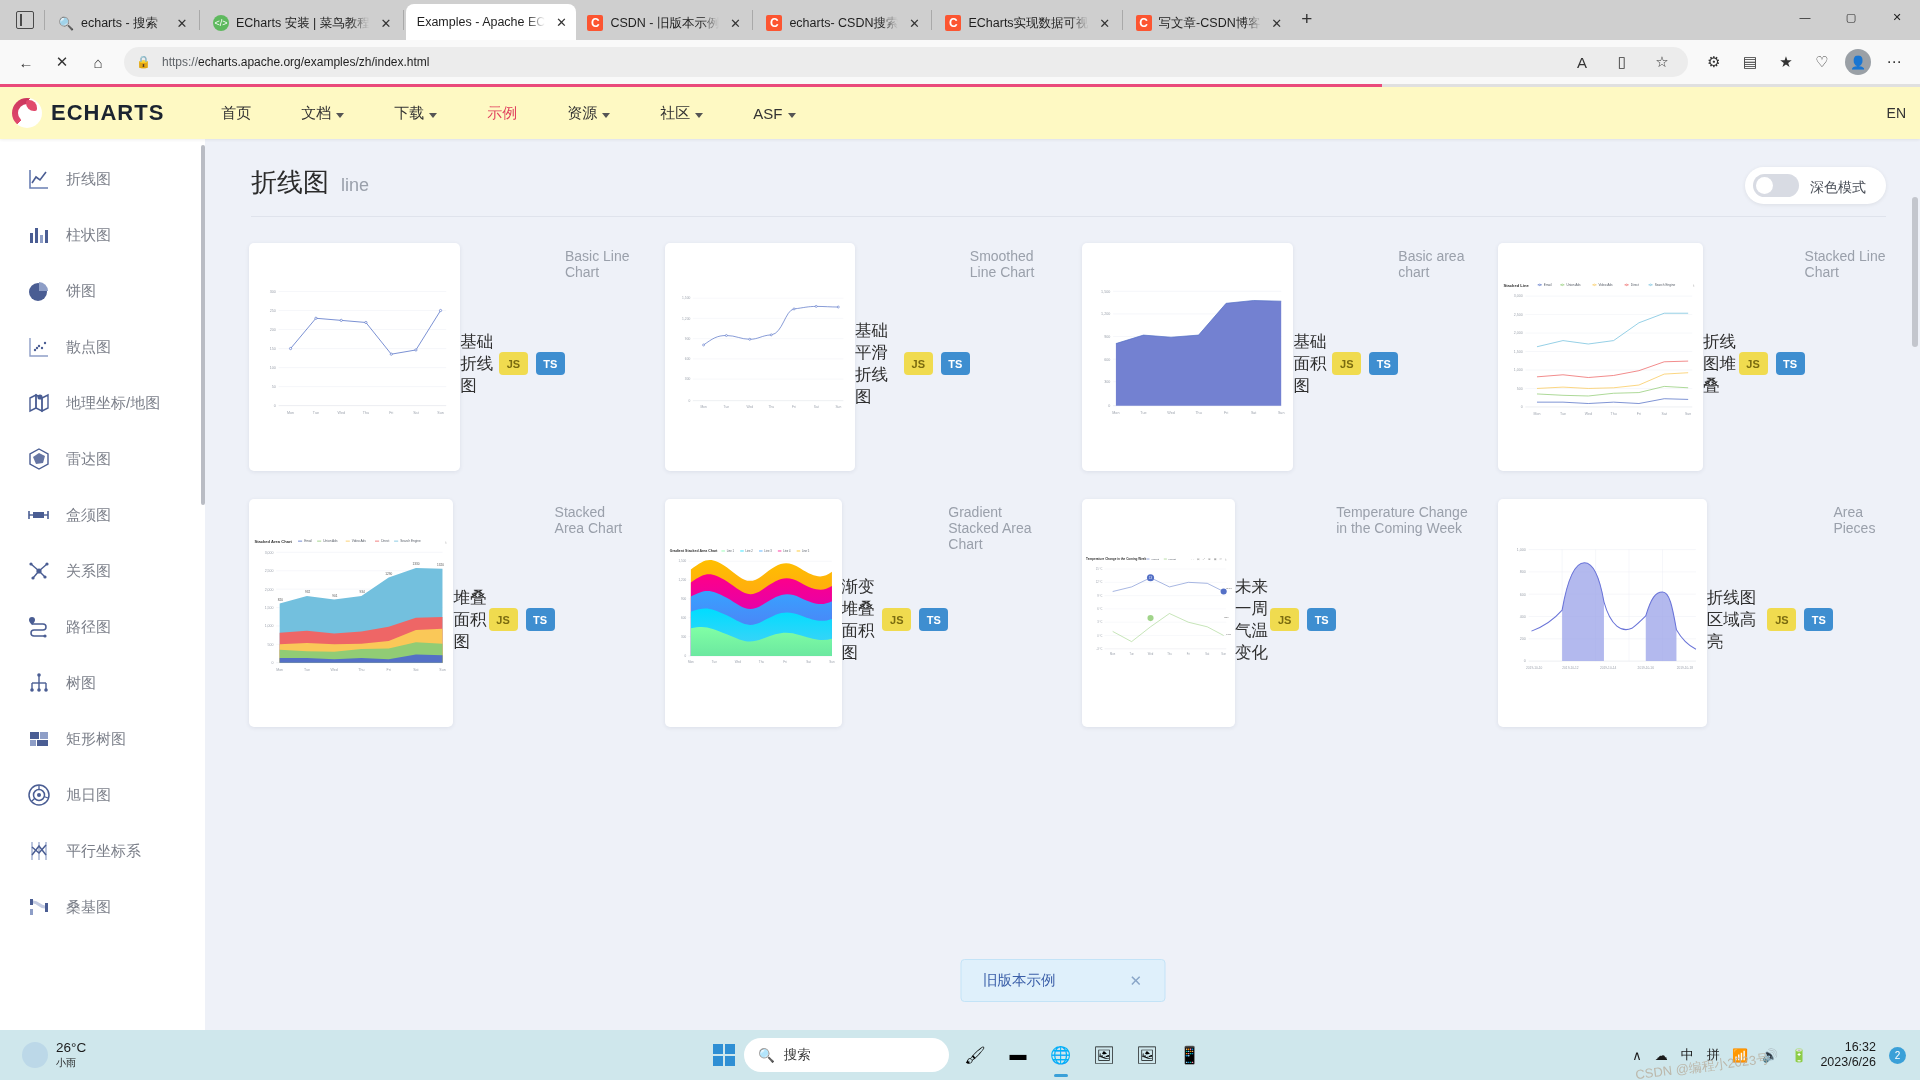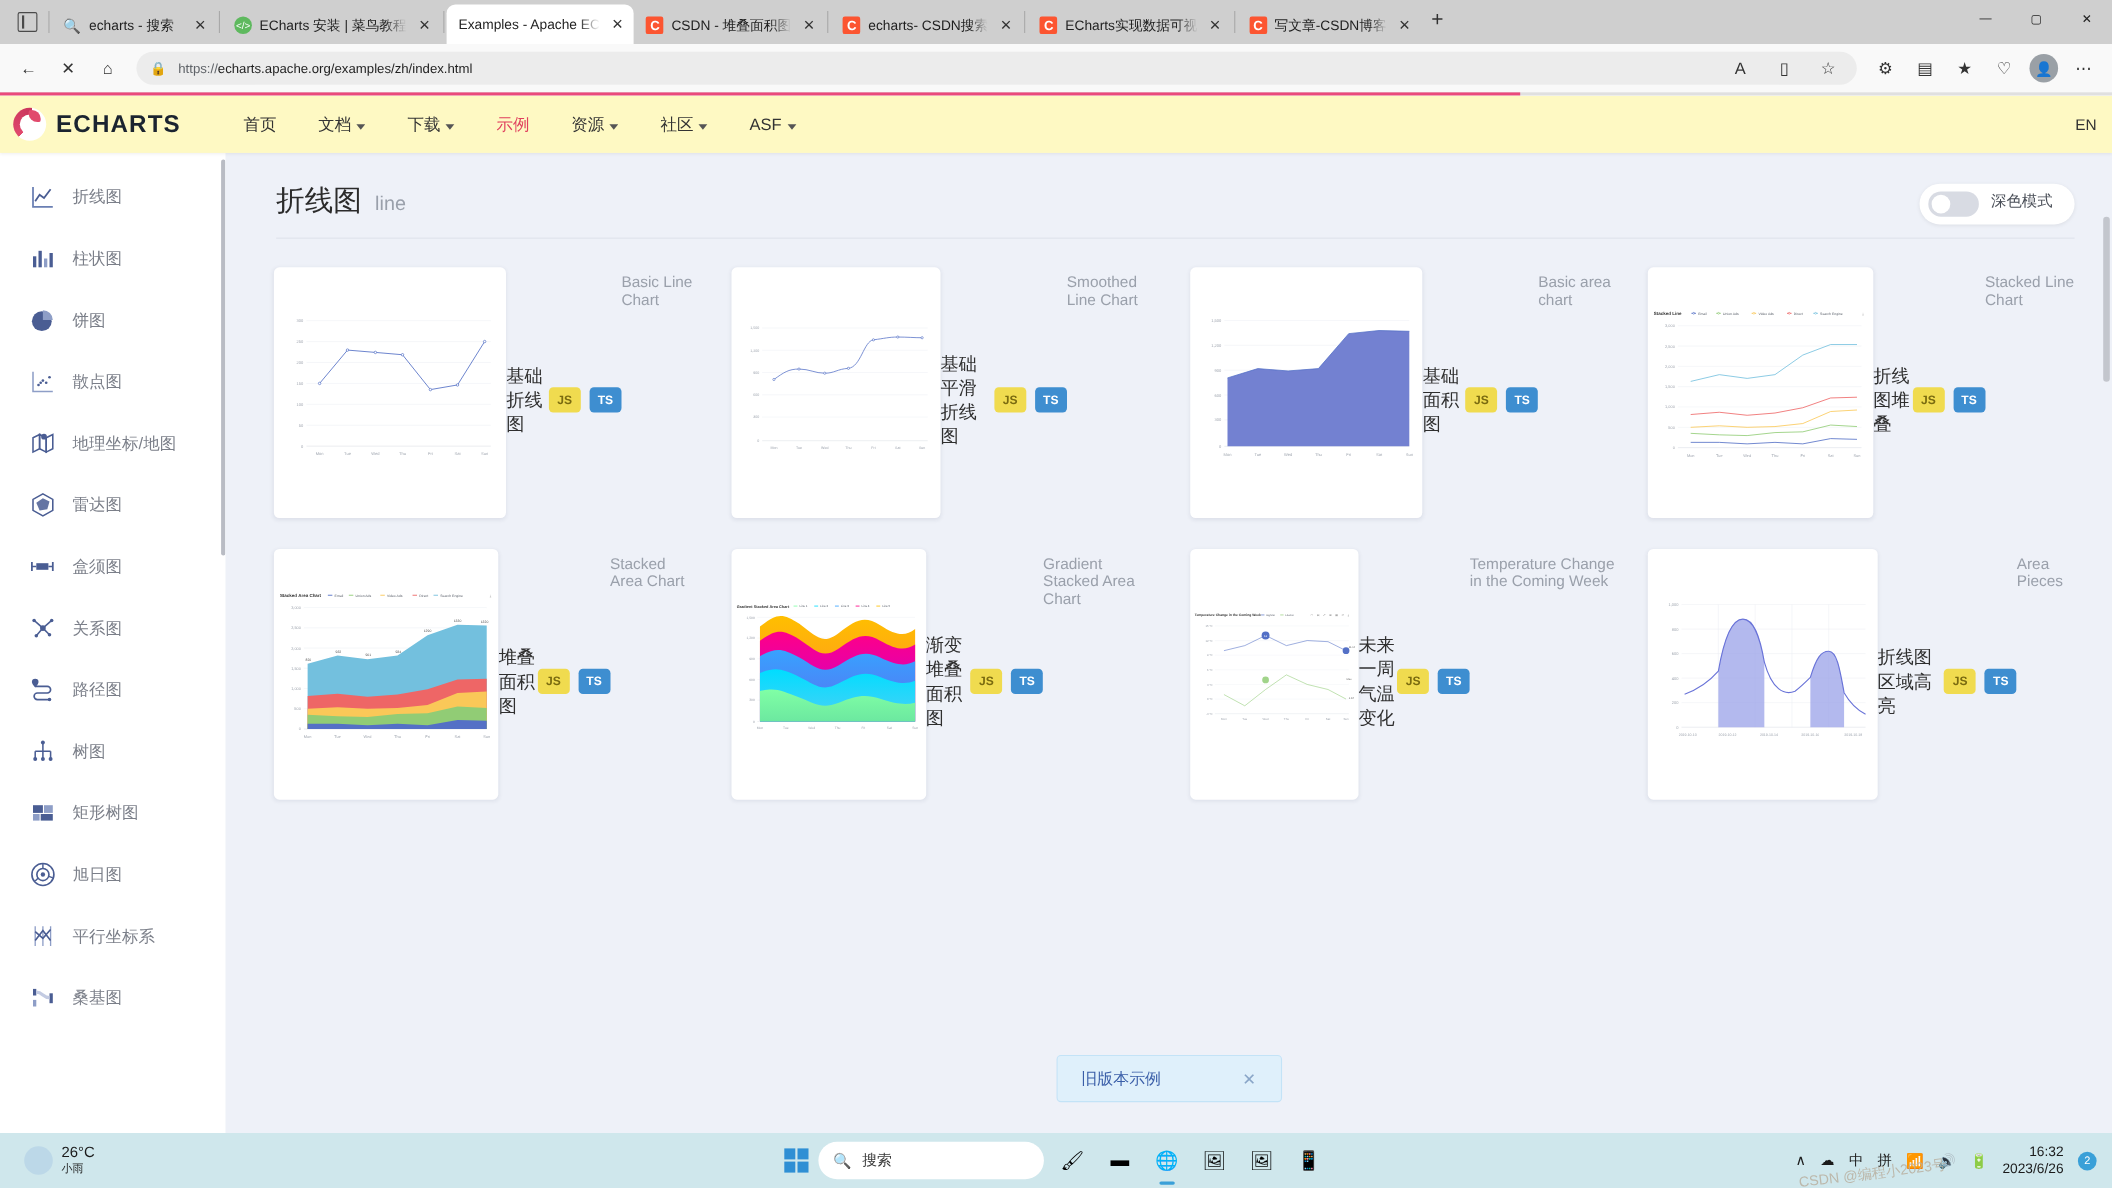--- a/index.html
+++ b/index.html
@@ -65,21 +65,21 @@
   .navbar { height:52px; background:#fef9c3; display:flex; align-items:center; padding:0 6px;
             box-shadow:0 1px 3px rgba(0,0,0,.07); z-index:5; flex:0 0 52px; position:relative;}
   .logo { display:flex; align-items:center; gap:9px; margin-right:38px; margin-left:6px;}
   .logo-mark { width:30px;height:30px;border-radius:50%;
                background: conic-gradient(from 220deg,#e14a6d 0deg,#c9345c 150deg,#ffffff 150deg,#ffffff 360deg);
                position:relative; }
   .logo-mark::after{content:"";position:absolute;inset:6px;background:#fff;border-radius:50%;}
   .logo-mark::before{content:"";position:absolute;left:14px;top:2px;width:11px;height:11px;
                      background:#e14a6d;border-radius:2px 8px 2px 8px; z-index:2;}
   .logo-text { font-size:22px; font-weight:700; letter-spacing:1px; color:#1b2430; }
-  .navlinks { display:flex; align-items:flex-start; gap:0; }
+  .navlinks { display:flex; align-items:flex-start; gap:12px; }
   .navlink { font-size:15px; color:#333; padding:0 19px; height:52px; display:flex; align-items:center; gap:3px;}
   .navlink.active { color:#e0405e; }
   .caret { display:inline-block; border-left:4px solid transparent; border-right:4px solid transparent;
            border-top:5px solid #555; margin-left:2px; position:relative; top:2px;}
   .nav-en { margin-left:auto; font-size:14px; color:#333; padding-right:8px;}
 
   .body-area { flex:1; display:flex; overflow:hidden; position:relative; }
 
   
   .sidebar { width:205px; flex:0 0 205px; background:#fff; padding-top:12px; position:relative;
@@ -89,21 +89,21 @@
   .sb-icon { width:26px;height:26px;flex:0 0 26px;display:flex;align-items:center;justify-content:center;}
   .sb-scroll { position:absolute; left:201px; top:6px; width:4px; height:360px; background:#b9bcc4; border-radius:2px;}
 
   
   .content { flex:1; background:#eef1f8; padding:26px 34px 0 44px; overflow:hidden; position:relative; }
   .section-head { display:flex; align-items:baseline; gap:12px; padding-left:2px; }
   .sec-zh { font-size:26px; color:#2b2b2b; font-weight:400; }
   .sec-en { font-size:18px; color:#9aa0ab; }
   .divider { height:1px; background:#dfe3ec; margin:16px 0 26px 2px; }
 
-  .darkmode { position:absolute; right:34px; top:28px; display:flex; align-items:flex-start; gap:11px;
+  .darkmode { position:absolute; right:34px; top:28px; display:flex; align-items:flex-end; gap:11px;
               background:#fff; border-radius:22px; padding:7px 20px 7px 8px; box-shadow:0 1px 4px rgba(0,0,0,.08);}
   .switch { width:46px;height:23px;border-radius:12px;background:#d8dbe3;position:relative;}
   .switch::after{content:"";position:absolute;left:3px;top:3px;width:17px;height:17px;border-radius:50%;background:#fff;}
   .dm-label{font-size:14px;color:#4a4f58;}
 
   .grid { display:grid; grid-template-columns:repeat(4,1fr); gap:28px 28px; }
   .card-wrap { display:flex; }
   .card { background:#fff; border-radius:5px; height:228px; box-shadow:0 1px 4px rgba(30,40,80,.09);
           overflow:hidden; position:relative; }
   .card-title-row { display:flex; align-items:center; margin-top:13px; }
@@ -181,21 +181,21 @@
     </div>
     <div class="vsep"></div>
 
     <div class="tab active">
       <span class="tlabel">Examples - Apache EC</span>
       <span class="tclose">✕</span>
     </div>
 
     <div class="tab">
       <span class="favicon fav-csdn">C</span>
-      <span class="tlabel">CSDN - 堆叠面积图</span>
+      <span class="tlabel">CSDN - 旧版本示例</span>
       <span class="tclose">✕</span>
     </div>
     <div class="vsep"></div>
 
     <div class="tab">
       <span class="favicon fav-csdn">C</span>
       <span class="tlabel">echarts- CSDN搜索</span>
       <span class="tclose">✕</span>
     </div>
     <div class="vsep"></div>

